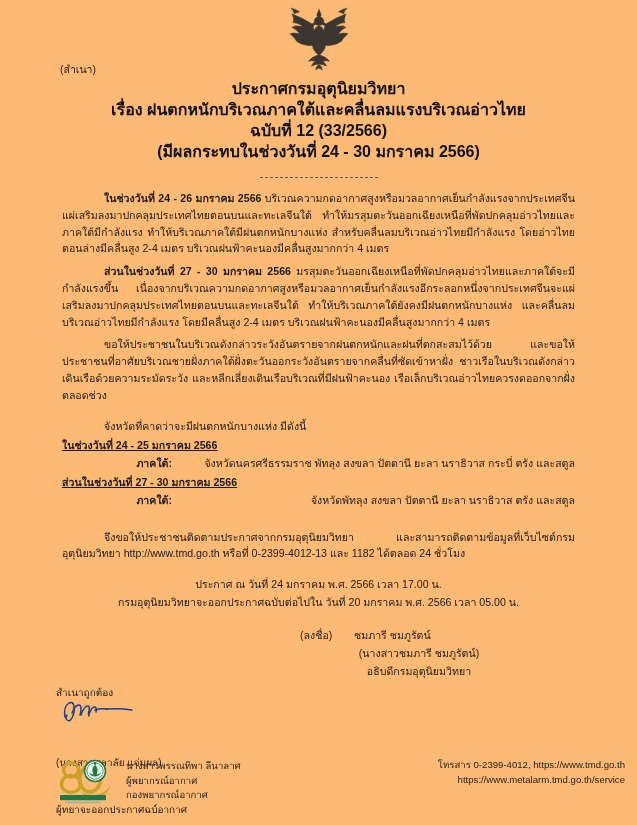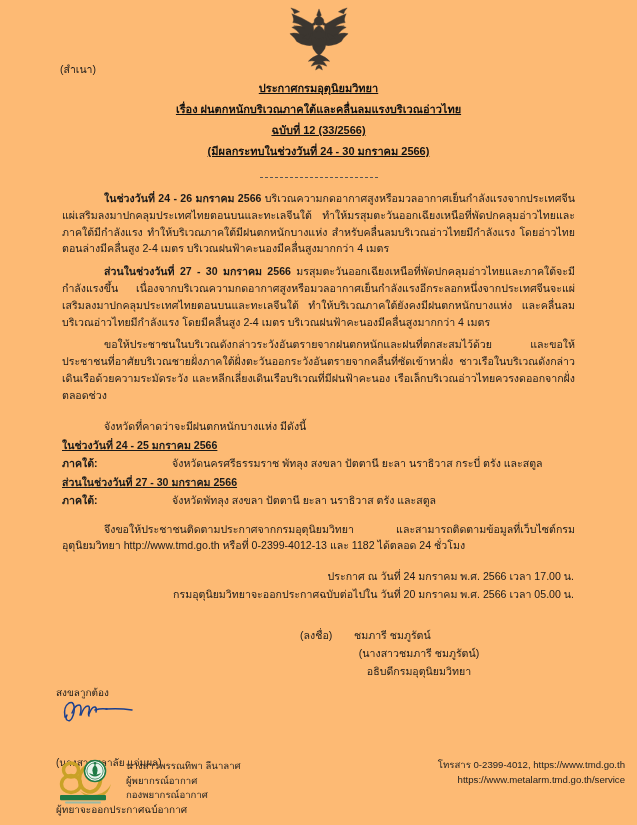--- a/index.html
+++ b/index.html
@@ -42,26 +42,25 @@
   .emblem svg { display: block; width: 100%; height: 100%; }
 
   .title-block {
     position: absolute;
     left: 0;
     right: 0;
     top: 78px;
     text-align: center;
   }
   .title-line {
-    font-size: 11px;
+    font-size: 16px;
     font-weight: bold;
     line-height: 21px;
     color: #111;
     white-space: nowrap;
-    text-decoration: underline;
   }
   .title-line.sub { font-weight: bold; }
 
   .divider {
     position: absolute;
     left: 50%;
     top: 177px;
     transform: translateX(-50%);
     width: 118px;
     border-top: 1px dashed #555;
@@ -99,34 +98,35 @@
     font-weight: bold;
     line-height: 17px;
     text-decoration: underline;
     margin: 0 0 1px 0;
   }
   .region-row {
     display: flex;
     font-size: 10.6px;
     line-height: 17px;
     margin: 0 0 2px 0;
+    text-align: right;
   }
   .region-label {
     font-weight: bold;
     width: 110px;
     flex: 0 0 110px;
   }
   .region-list { flex: 1 1 auto; }
 
   
   .followup {
-    margin-top: 12px;
+    margin-top: 20px;
   }
   .center-line {
-    text-align: right;
+    text-align: center;
     font-size: 10.6px;
     line-height: 17px;
     margin: 1px;
   }
   .issue-block { margin-top: 14px; }
 
   
   .sig-block {
     position: absolute;
     left: 300px;
@@ -299,21 +299,21 @@
 
   <div class="sig-block">
     <div class="sig-row">
       <span class="lbl">(ลงชื่อ)</span><span>ชมภารี ชมภูรัตน์</span>
     </div>
     <div class="sig-center">(นางสาวชมภารี ชมภูรัตน์)</div>
     <div class="sig-center">อธิบดีกรมอุตุนิยมวิทยา</div>
   </div>
 
   <div class="certify">
-    <div class="certify-label">สงขลาูกต้อง</div>
+    <div class="certify-label">สำเนาถูกต้อง</div>
     <div class="scribble">
       <svg viewBox="0 0 110 26" xmlns="http://www.w3.org/2000/svg">
         <g fill="none" stroke="#1a3f8f" stroke-width="1.5" stroke-linecap="round">
           <path d="M7 20 q-2 -10 4 -14 q4 -2 5 3 q1 6 -2 12 q-2 4 -5 2 q-2 -2 0 -5"></path>
           <path d="M14 16 q3 -8 7 -8 q2 0 2 4 q0 4 -1 6"></path>
           <path d="M23 18 q3 -9 7 -9 q2 0 1 5 q-1 4 0 5"></path>
           <path d="M31 17 q3 -8 6 -7 q2 1 1 5"></path>
           <path d="M37 13 q6 -2 12 -1"></path>
           <path d="M48 12 q14 -1 26 1"></path>
         </g>

